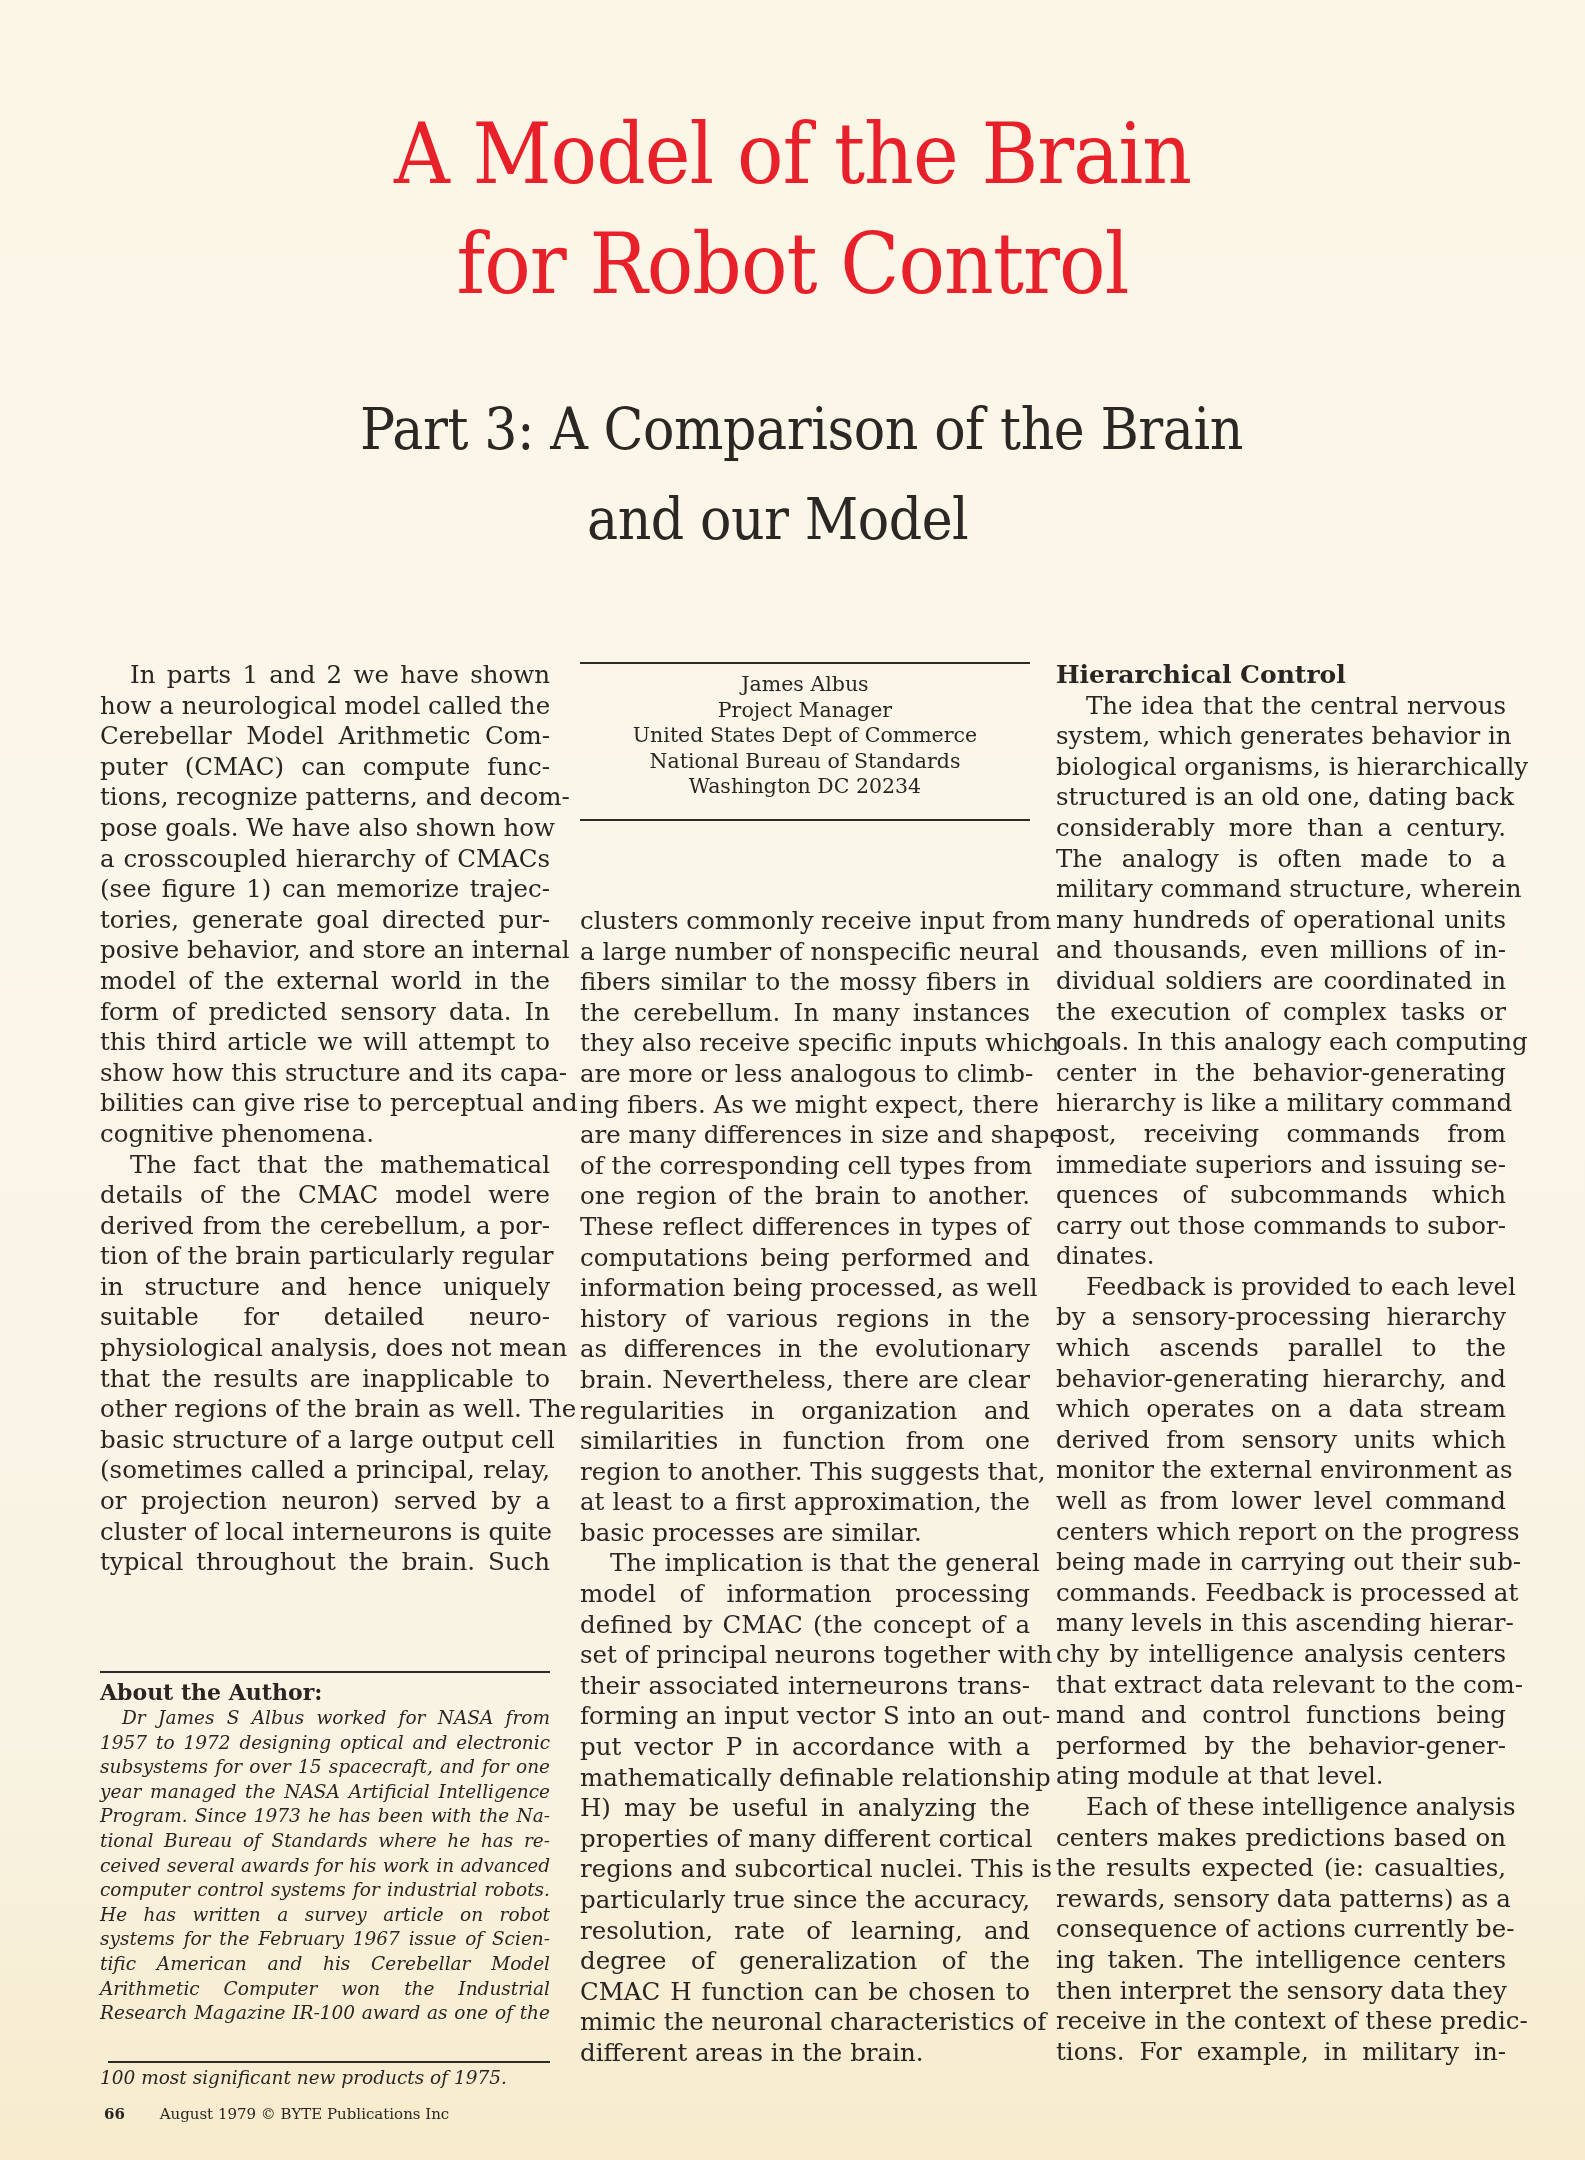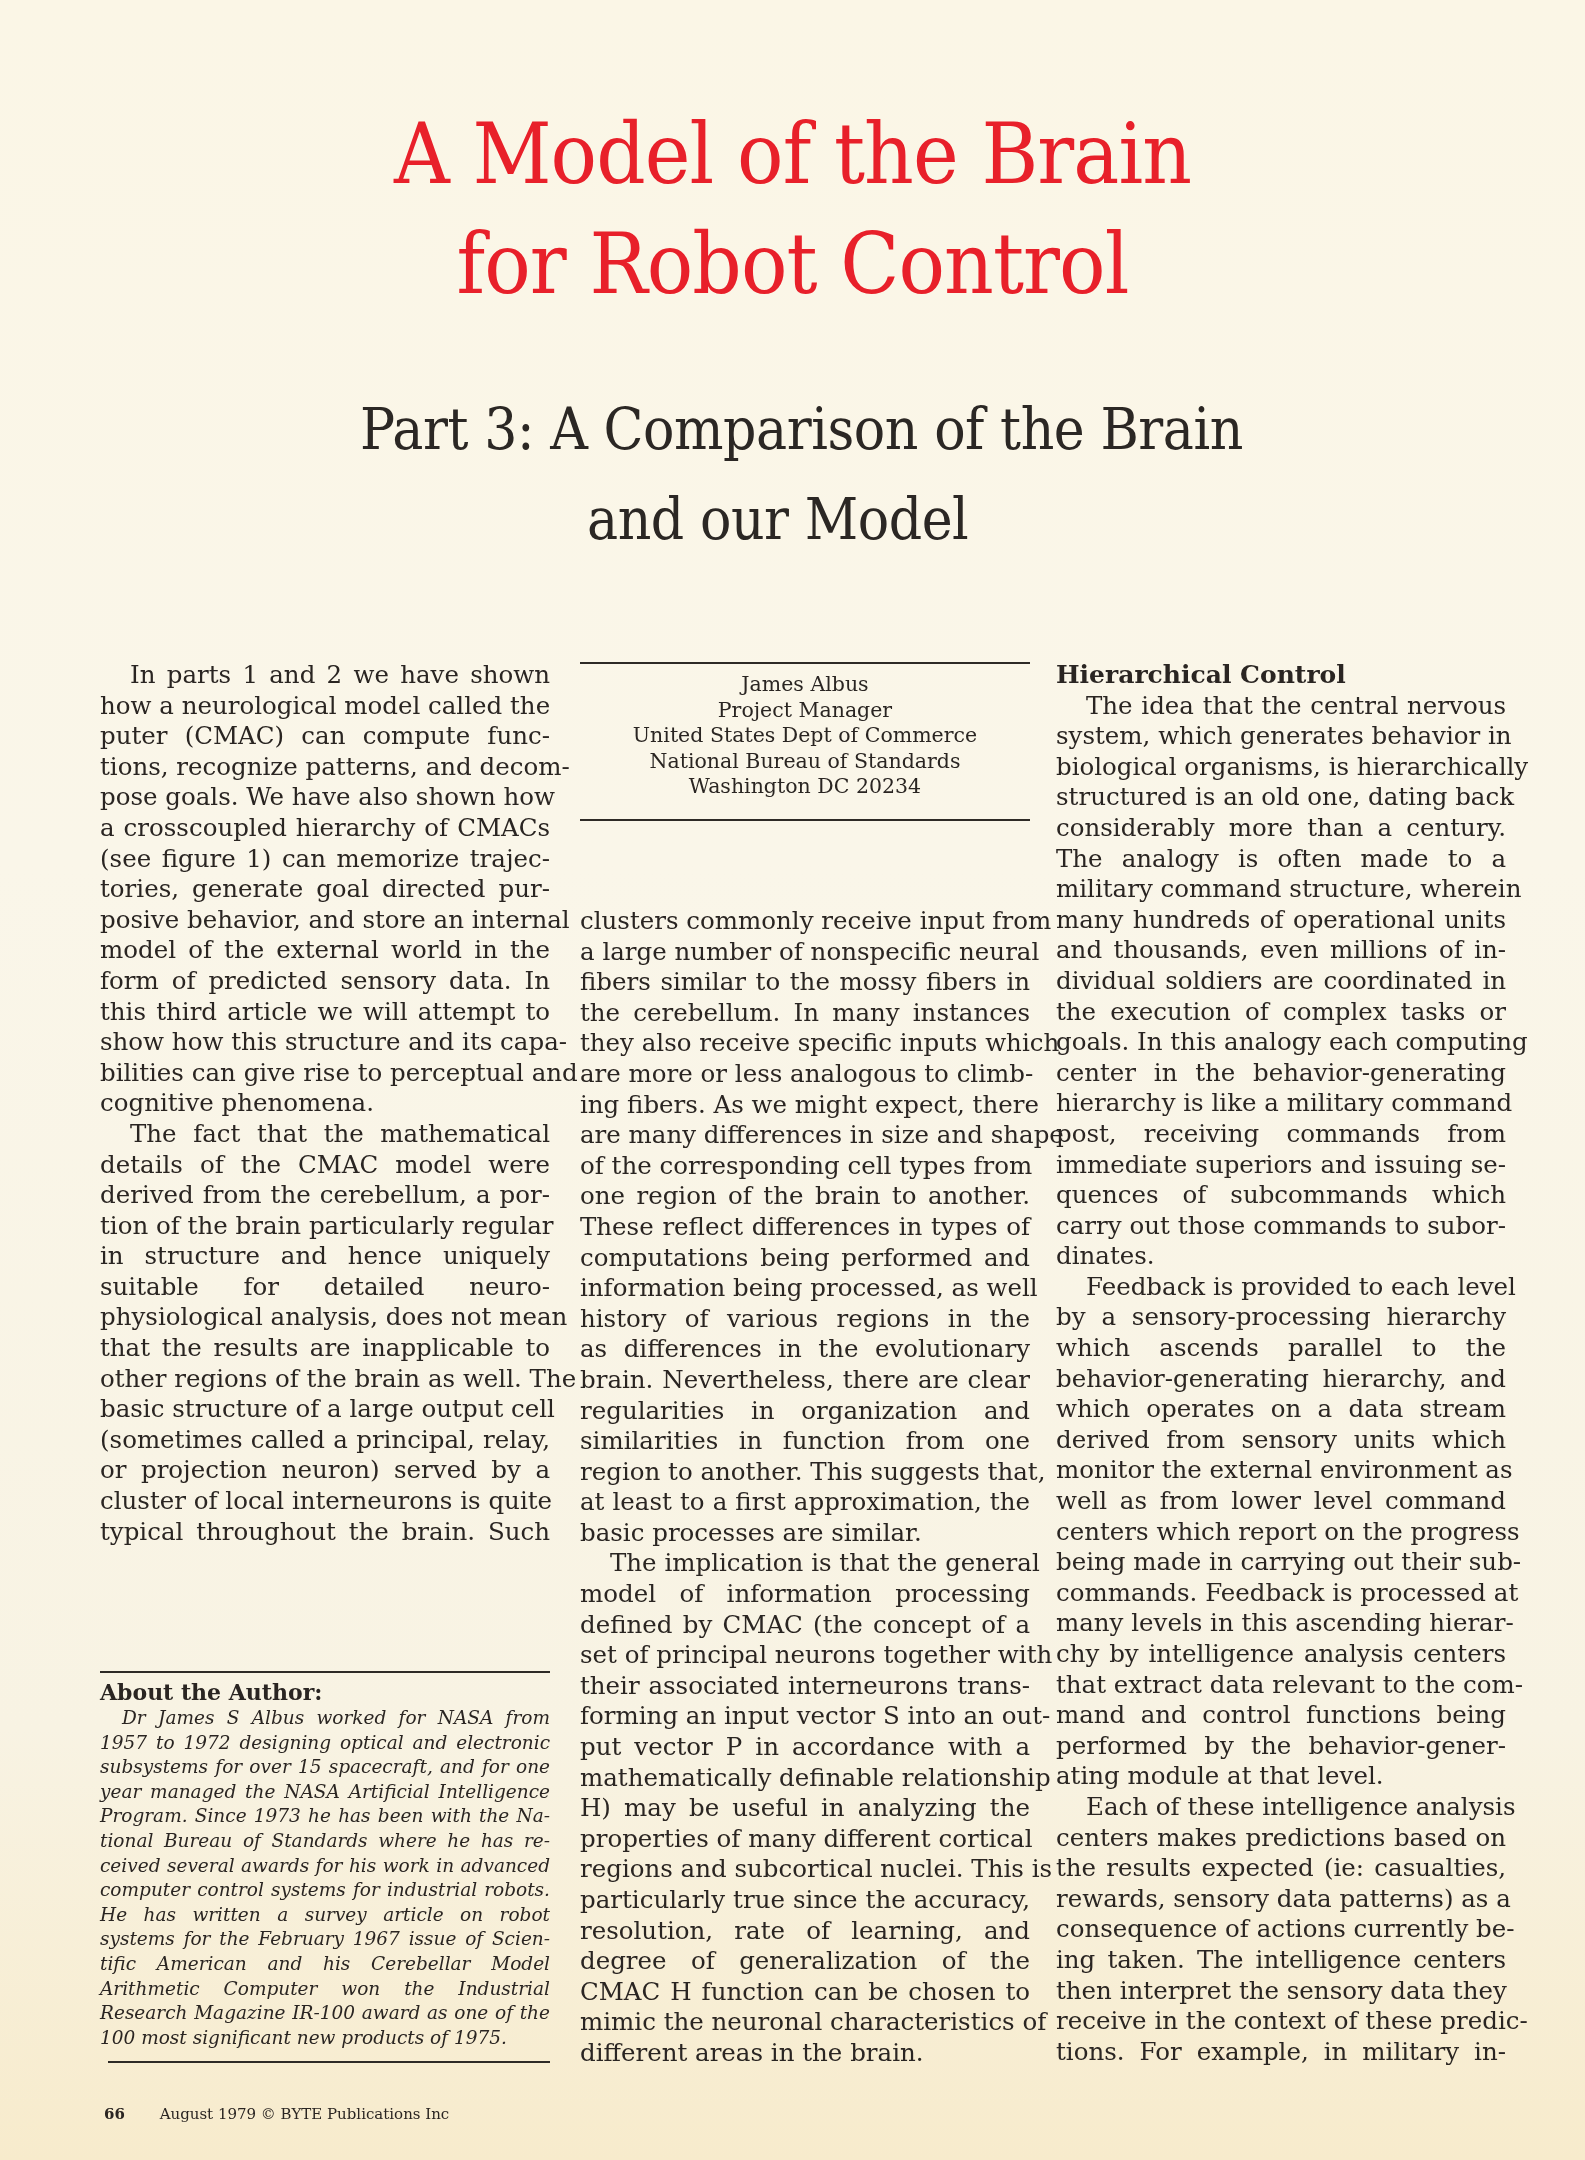--- a/index.html
+++ b/index.html
@@ -39,37 +39,38 @@
   .byline { position: absolute; left: 580px; width: 450px; top: 672px; text-align: center;
             font-size: 20.5px; line-height: 25.5px; color: #2a2522; }
   .byline div { white-space: nowrap; }
 
   .heading { display: block; font-weight: bold; font-size: 25px; height: 30.6px; }
 
   .about { position: absolute; left: 100px; width: 450px; top: 1678px; }
   .about-heading { font-weight: bold; font-size: 22px; line-height: 28px; height: 28px; display:block; }
   .about-body { font-style: italic; font-size: 18.5px; line-height: 24.6px; }
   .about-body .ln { display: block; text-align: justify; text-align-last: justify; white-space: nowrap; height: 24.6px; }
-  .about-body .ln.last { text-align-last: left; }
+  .about-body .ln.last { text-align-last: left; margin-top: 40px; }
   .about-body .ln.indent { padding-left: 22px; }
 
   .footer { position: absolute; left: 104px; top: 2105px; font-size: 15px; color: #2a2522; white-space: nowrap; }
   .footer .page-num { font-weight: bold; margin-right: 30px; }
 </style>
 </head>
 <body>
 
 <div class="title l1">A Model of the Brain</div>
 <div class="title l2">for Robot Control</div>
 <div class="subtitle l1">Part 3: A Comparison of the Brain</div>
 <div class="subtitle l2">and our Model</div>
 
 <div class="col col-left">
   <span class="ln indent">In parts 1 and 2 we have shown</span>
   <span class="ln">how a neurological model called the</span>
+  <span class="ln">Cerebellar Model Arithmetic Com-</span>
   <span class="ln">puter (CMAC) can compute func-</span>
   <span class="ln">tions, recognize patterns, and decom-</span>
   <span class="ln">pose goals. We have also shown how</span>
   <span class="ln">a crosscoupled hierarchy of CMACs</span>
   <span class="ln">(see figure 1) can memorize trajec-</span>
   <span class="ln">tories, generate goal directed pur-</span>
   <span class="ln">posive behavior, and store an internal</span>
   <span class="ln">model of the external world in the</span>
   <span class="ln">form of predicted sensory data. In</span>
   <span class="ln">this third article we will attempt to</span>

